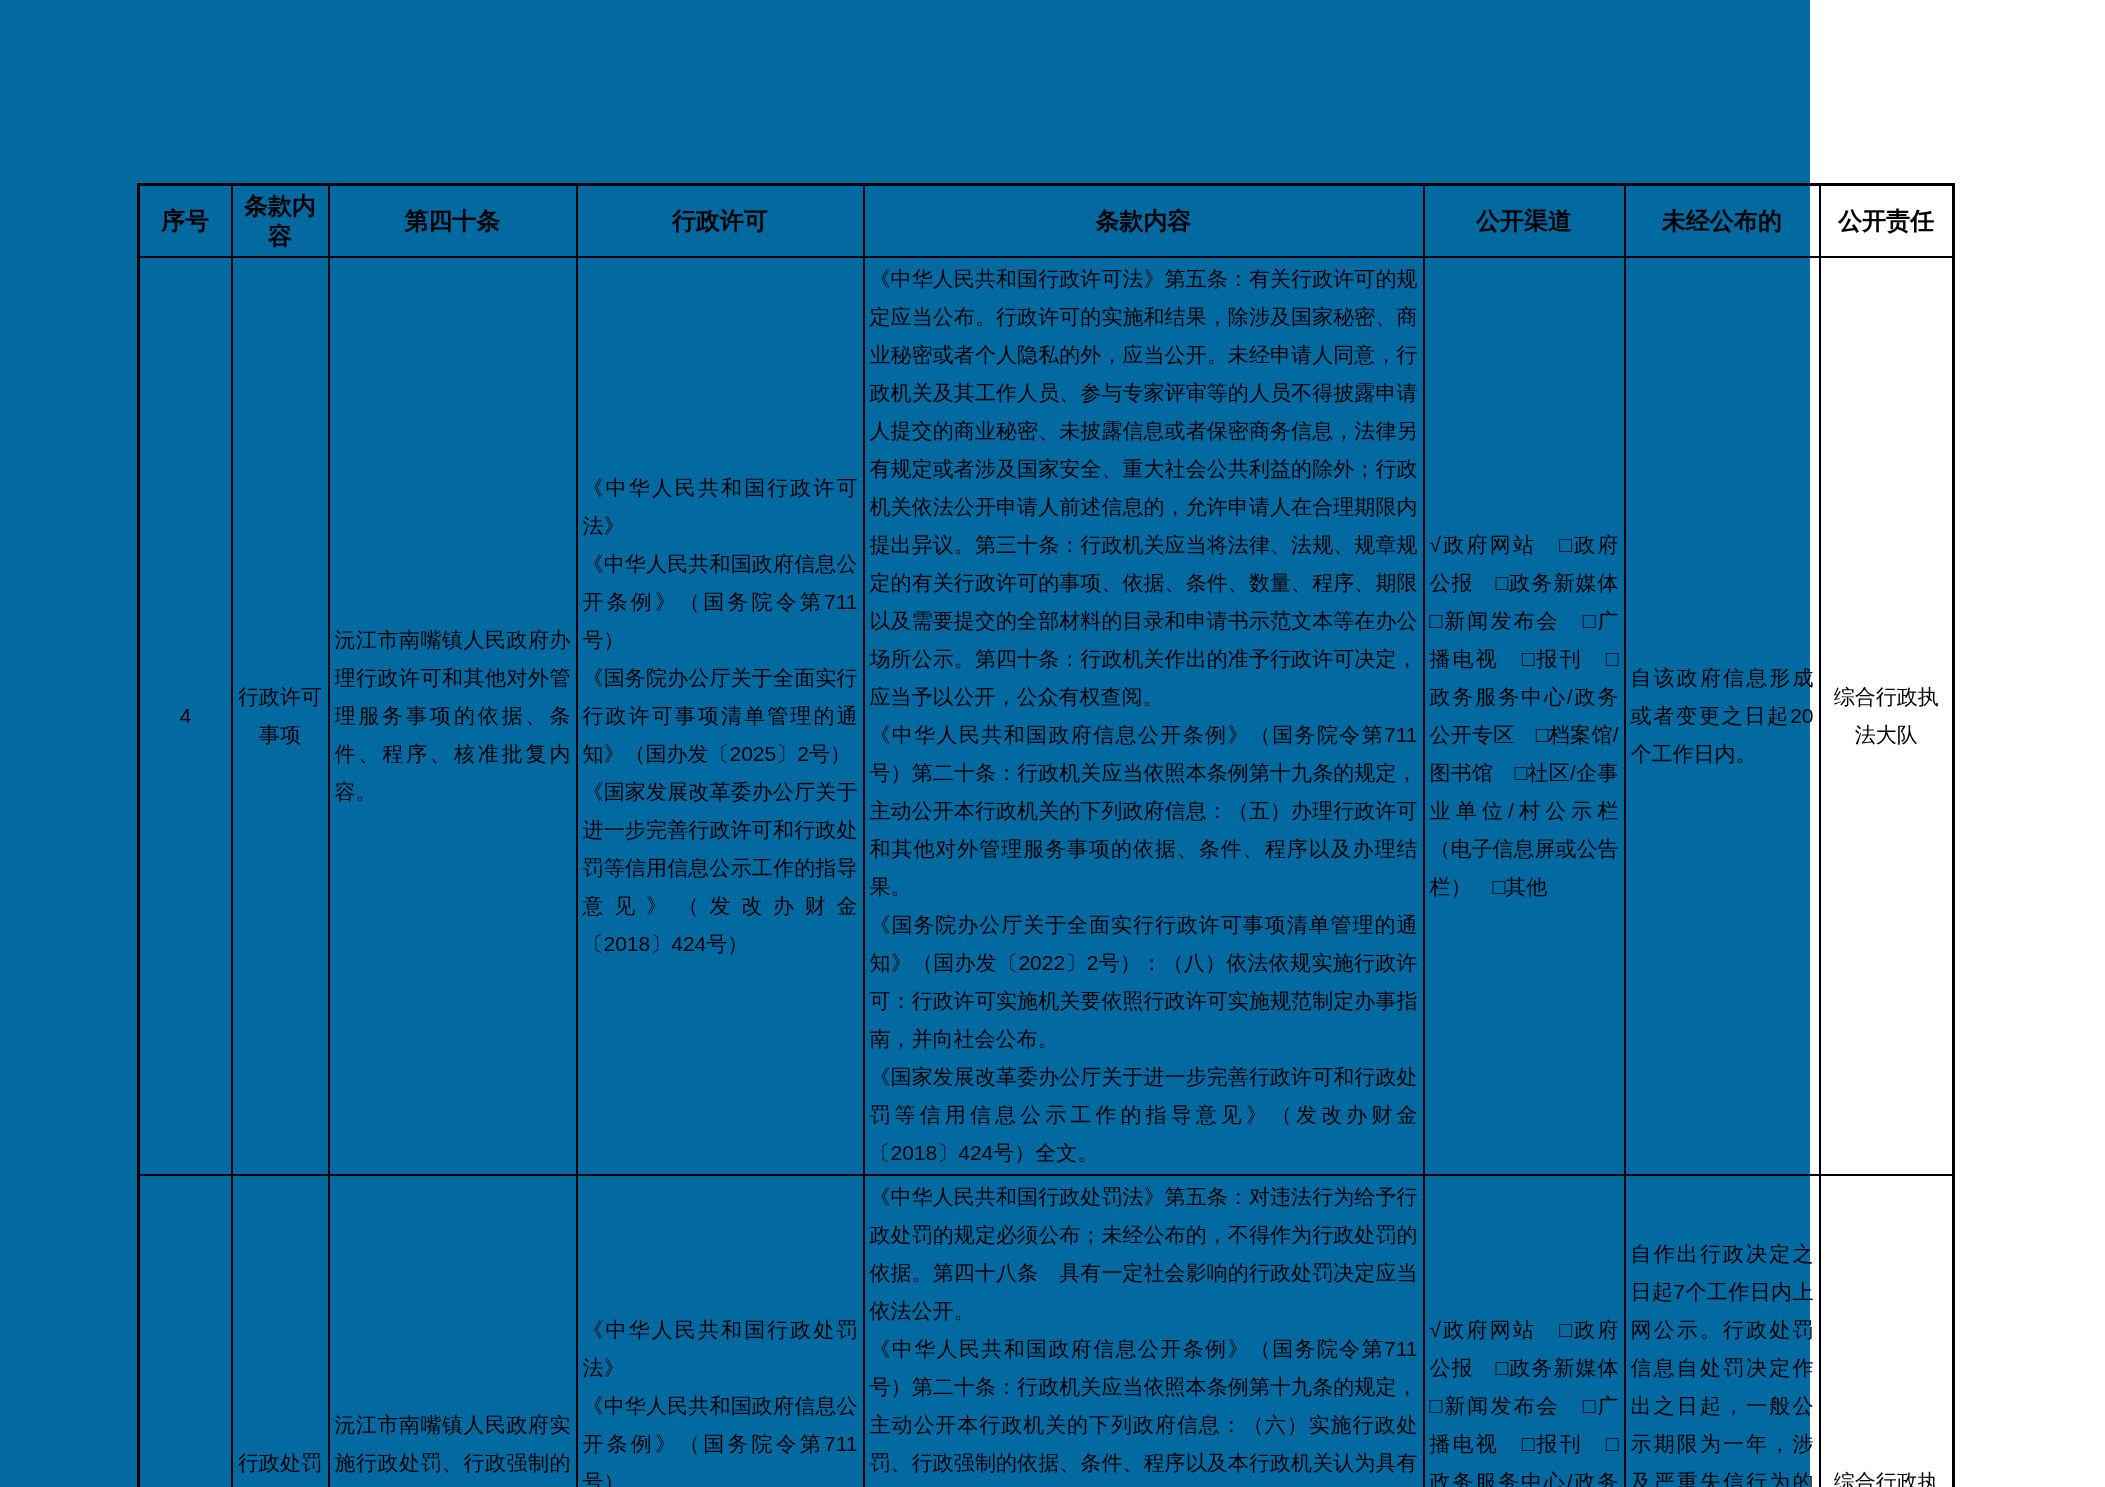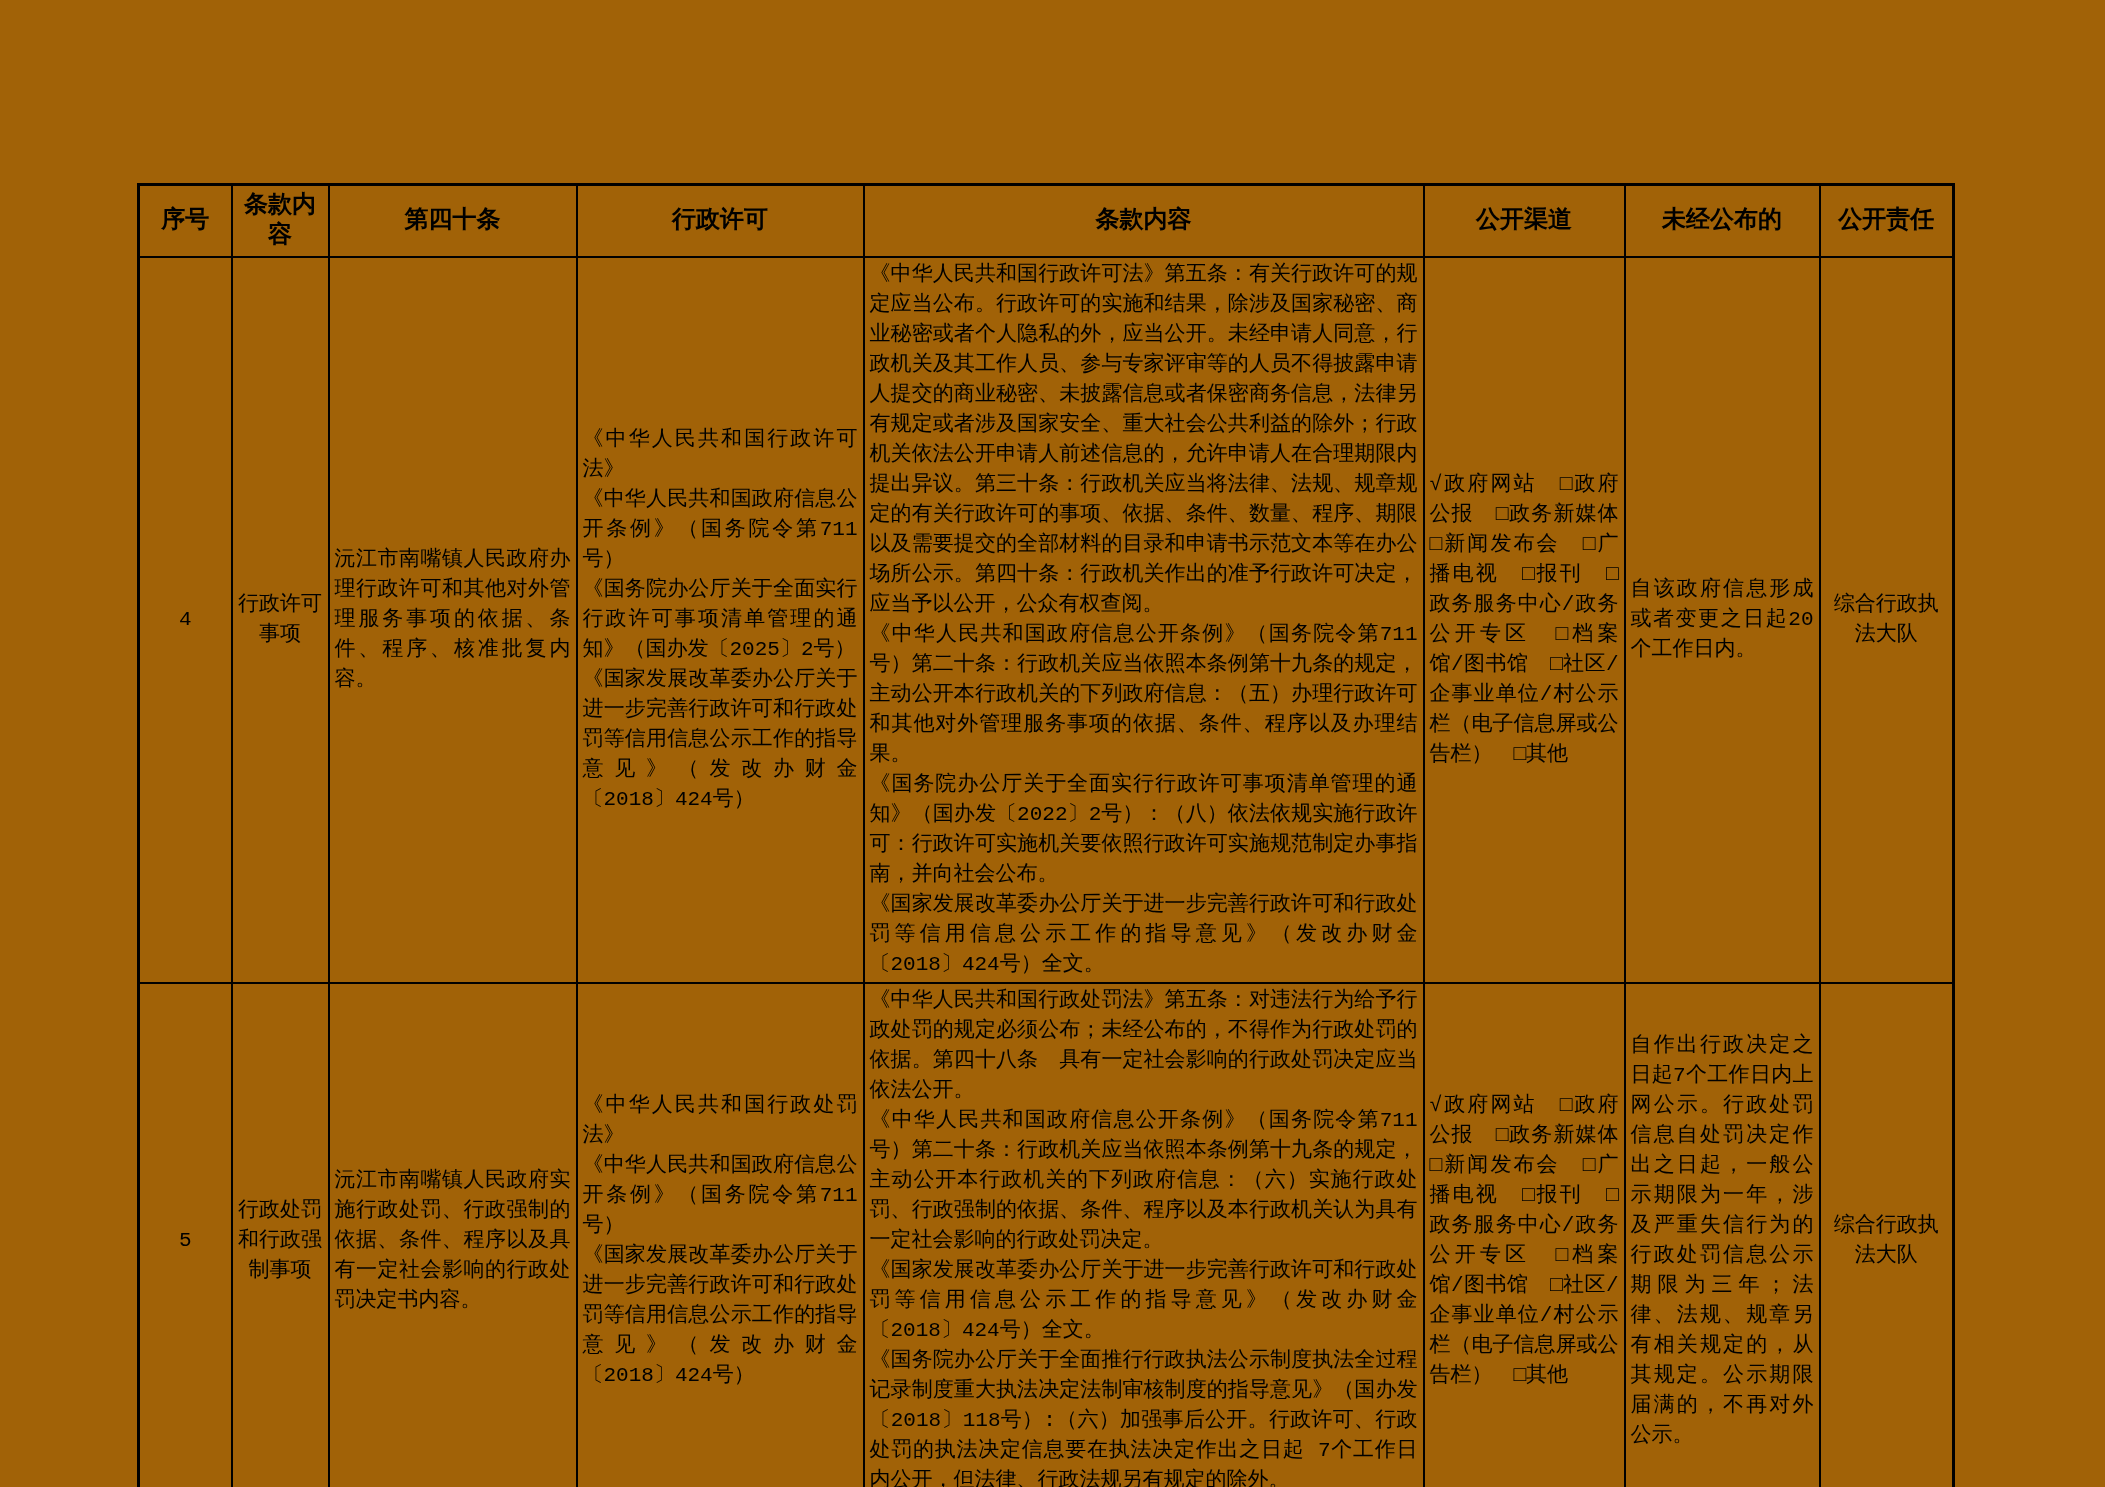--- a/index.html
+++ b/index.html
@@ -1,22 +1,22 @@
 <!DOCTYPE html>
 <html><head>
 <meta charset="utf-8">
 <style>
   html, body { margin: 0; padding: 0; background: #ffffff; }
   .page {
     position: relative;
-    width: 2105px;
+    width: 1810px;
     height: 1487px;
-    background: #a16207;
+    background: #0369a1;
     color: #000000;
-    font-family: Liberation Mono, monospace;
+    font-family: Liberation Sans, sans-serif;
   }
   table.disclosure {
     position: absolute;
     left: 137px;
     top: 183px;
     width: 1815px;
     border-collapse: collapse;
     table-layout: fixed;
     border: 3px solid #000000;
   }
@@ -29,21 +29,21 @@
     overflow: hidden;
   }
   table.disclosure th {
     font-size: 24px;
     line-height: 30px;
     font-weight: bold;
     text-align: center;
   }
   table.disclosure td {
     font-size: 21px;
-    line-height: 30px;
+    line-height: 38px;
   }
   tr.header-row { height: 72px; }
   tr.row-a { height: 570px; }
   tr.row-b { height: 512px; }
   .center { text-align: center; }
   .just {
     text-align: justify;
     white-space: pre-line;
   }
   td.clauses {

